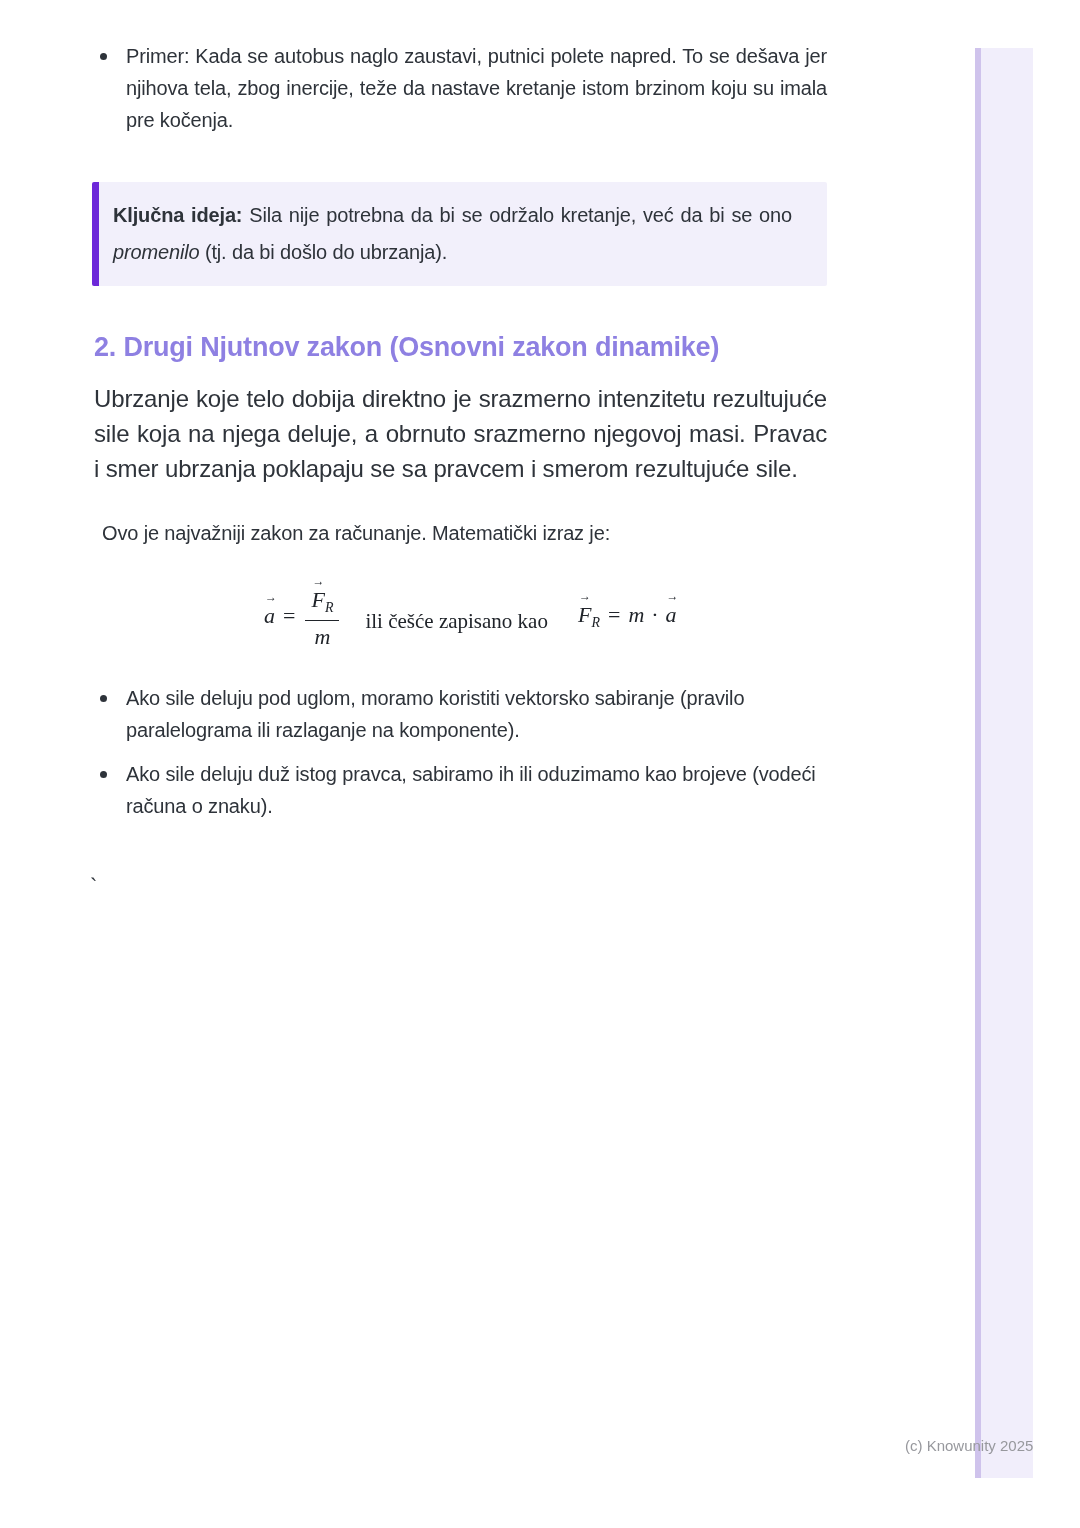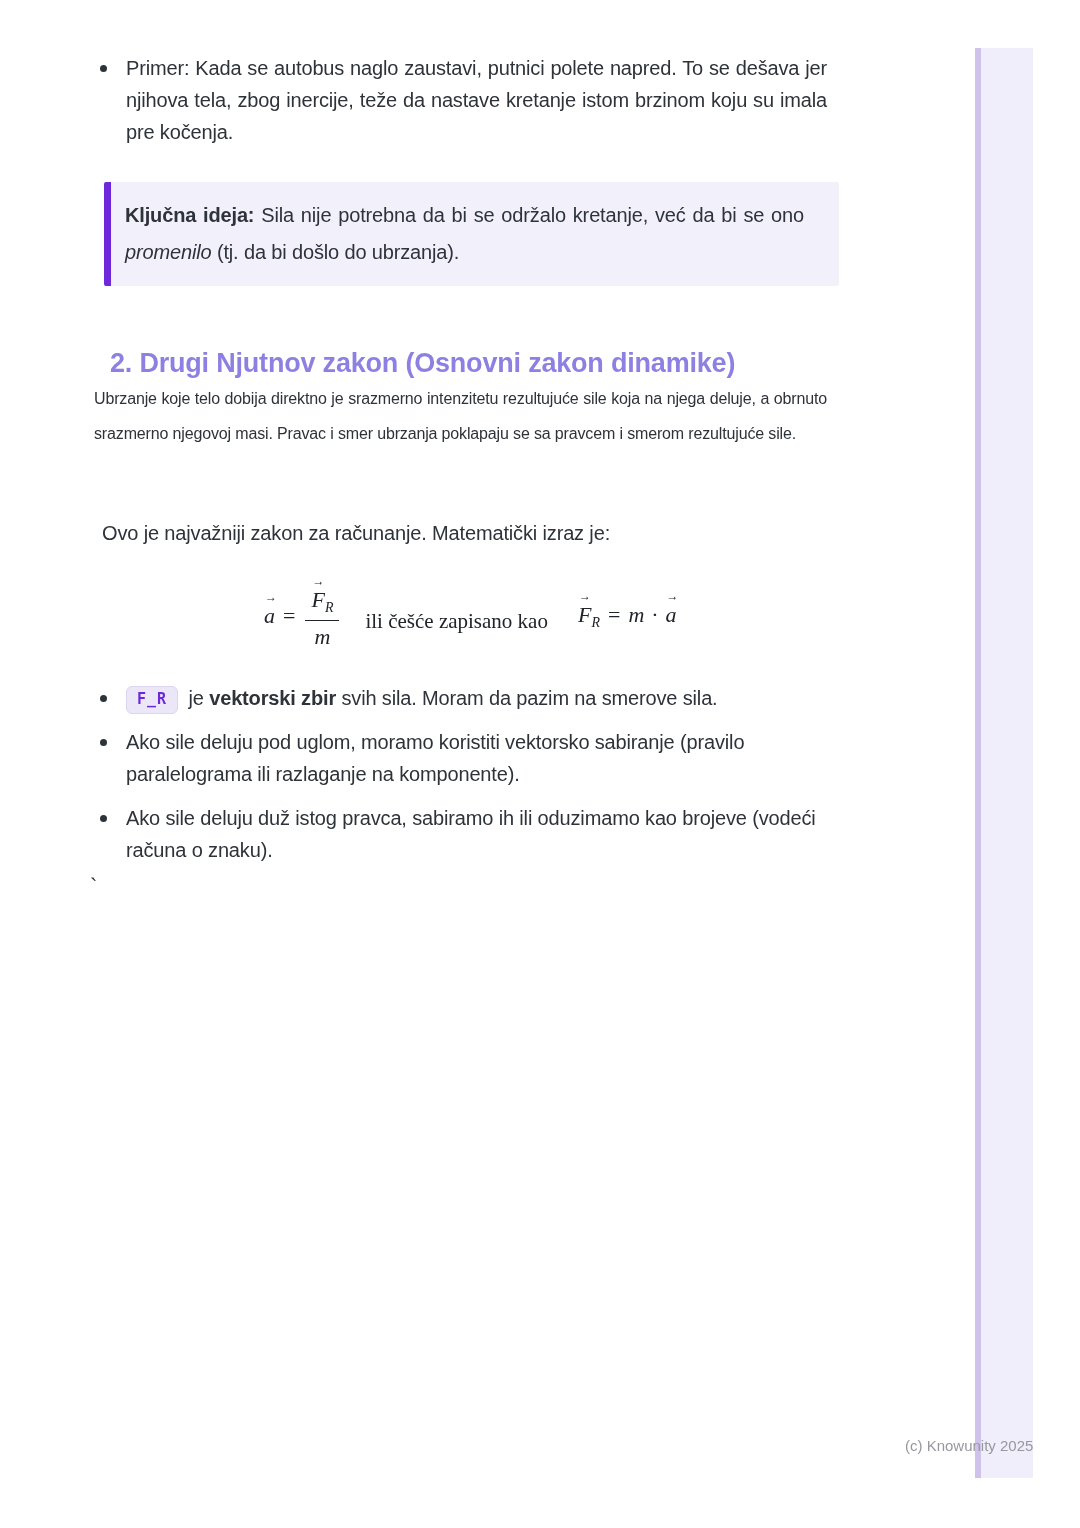--- a/index.html
+++ b/index.html
@@ -57,55 +57,54 @@
     position: absolute;
     left: 6px; top: 13px;
     width: 7px; height: 7px;
     border-radius: 50%;
     background: var(--body-text);
   }
   .bullet-item p { margin: 0; }
 
   .b-intro {
     position: absolute;
-    top: 52px; left: 0; width: 733px;
+    top: 40px; left: 0; width: 733px;
     font-size: 20px; line-height: 32px;
     text-align: justify;
   }
 
   .callout {
     position: absolute;
     top: 182px; left: -2px;
     width: 735px;
     background: var(--callout-bg);
     border-left: 7px solid var(--callout-border);
     border-radius: 2px;
     padding: 15px 35px 15px 14px;
     font-size: 20px; line-height: 37px;
     text-align: justify;
-    margin-left: 12px;
   }
   .callout p { margin: 0; }
 
   .section-heading {
     position: absolute;
     top: 331px; left: 0;
-    margin: 16px;
+    margin: 0;
     font-size: 27px; line-height: 32px;
     font-weight: 700;
     color: var(--accent-heading);
     letter-spacing: -0.2px;
     white-space: nowrap;
   }
 
   .p1 {
     position: absolute;
     top: 381px; left: 0; width: 733px;
     margin: 0;
-    font-size: 16px; line-height: 35px;
+    font-size: 24px; line-height: 35px;
     text-align: justify;
   }
   .p2 {
     position: absolute;
     top: 509px; left: 0; width: 733px;
     margin: 8px;
     font-size: 20px; line-height: 32px;
   }
 
   .formula-row {
@@ -199,24 +198,20 @@
       <span class="num"><span class="vec"><span class="arrow">→</span><span class="it">F</span></span><span class="msub">R</span></span>
       <span class="den it">m</span>
     </span>
     <span class="mid">ili češće zapisano kao</span>
     <span class="rhs"><span class="vec"><span class="arrow">→</span><span class="it">F</span></span><span class="msub">R</span><span class="meq">=</span><span class="it">m</span><span class="mdot">·</span><span class="vec"><span class="arrow">→</span><span class="it">a</span></span></span>
   </div>
 
   <div class="list2">
     <div class="bullet-item">
       <span class="dot"></span>
-      <p><span class="chip">F_R</span><span> je </span><strong>vektorski zbir</strong><span> svih sila. Moram da pazim na smerove sila.</span></p>
-    </div>
-    <div class="bullet-item">
-      <span class="dot"></span>
       <p>Ako sile deluju pod uglom, moramo koristiti vektorsko sabiranje (pravilo paralelograma ili razlaganje na komponente).</p>
     </div>
     <div class="bullet-item">
       <span class="dot"></span>
       <p>Ako sile deluju duž istog pravca, sabiramo ih ili oduzimamo kao brojeve (vodeći računa o znaku).</p>
     </div>
   </div>
 
   <span class="stray">`</span>
 

